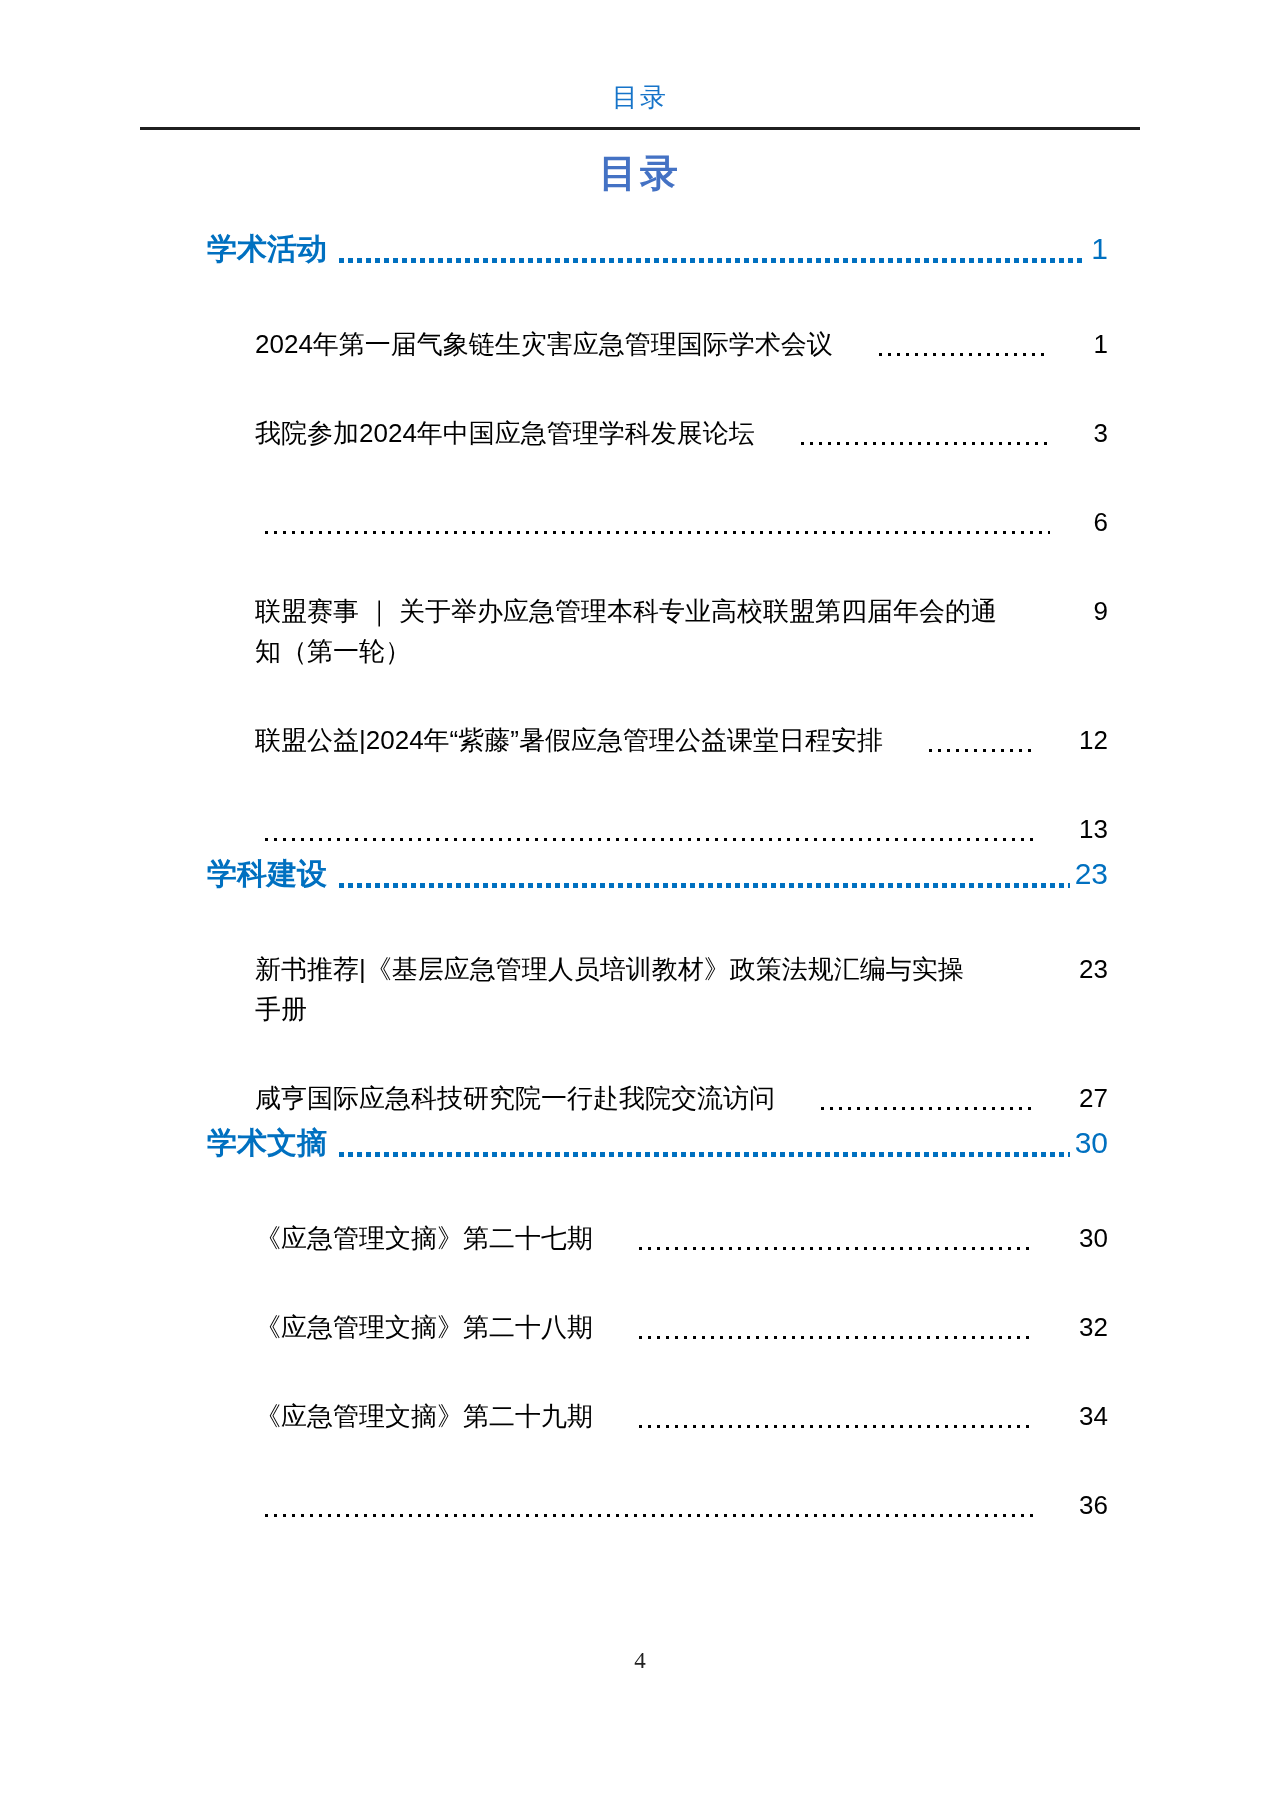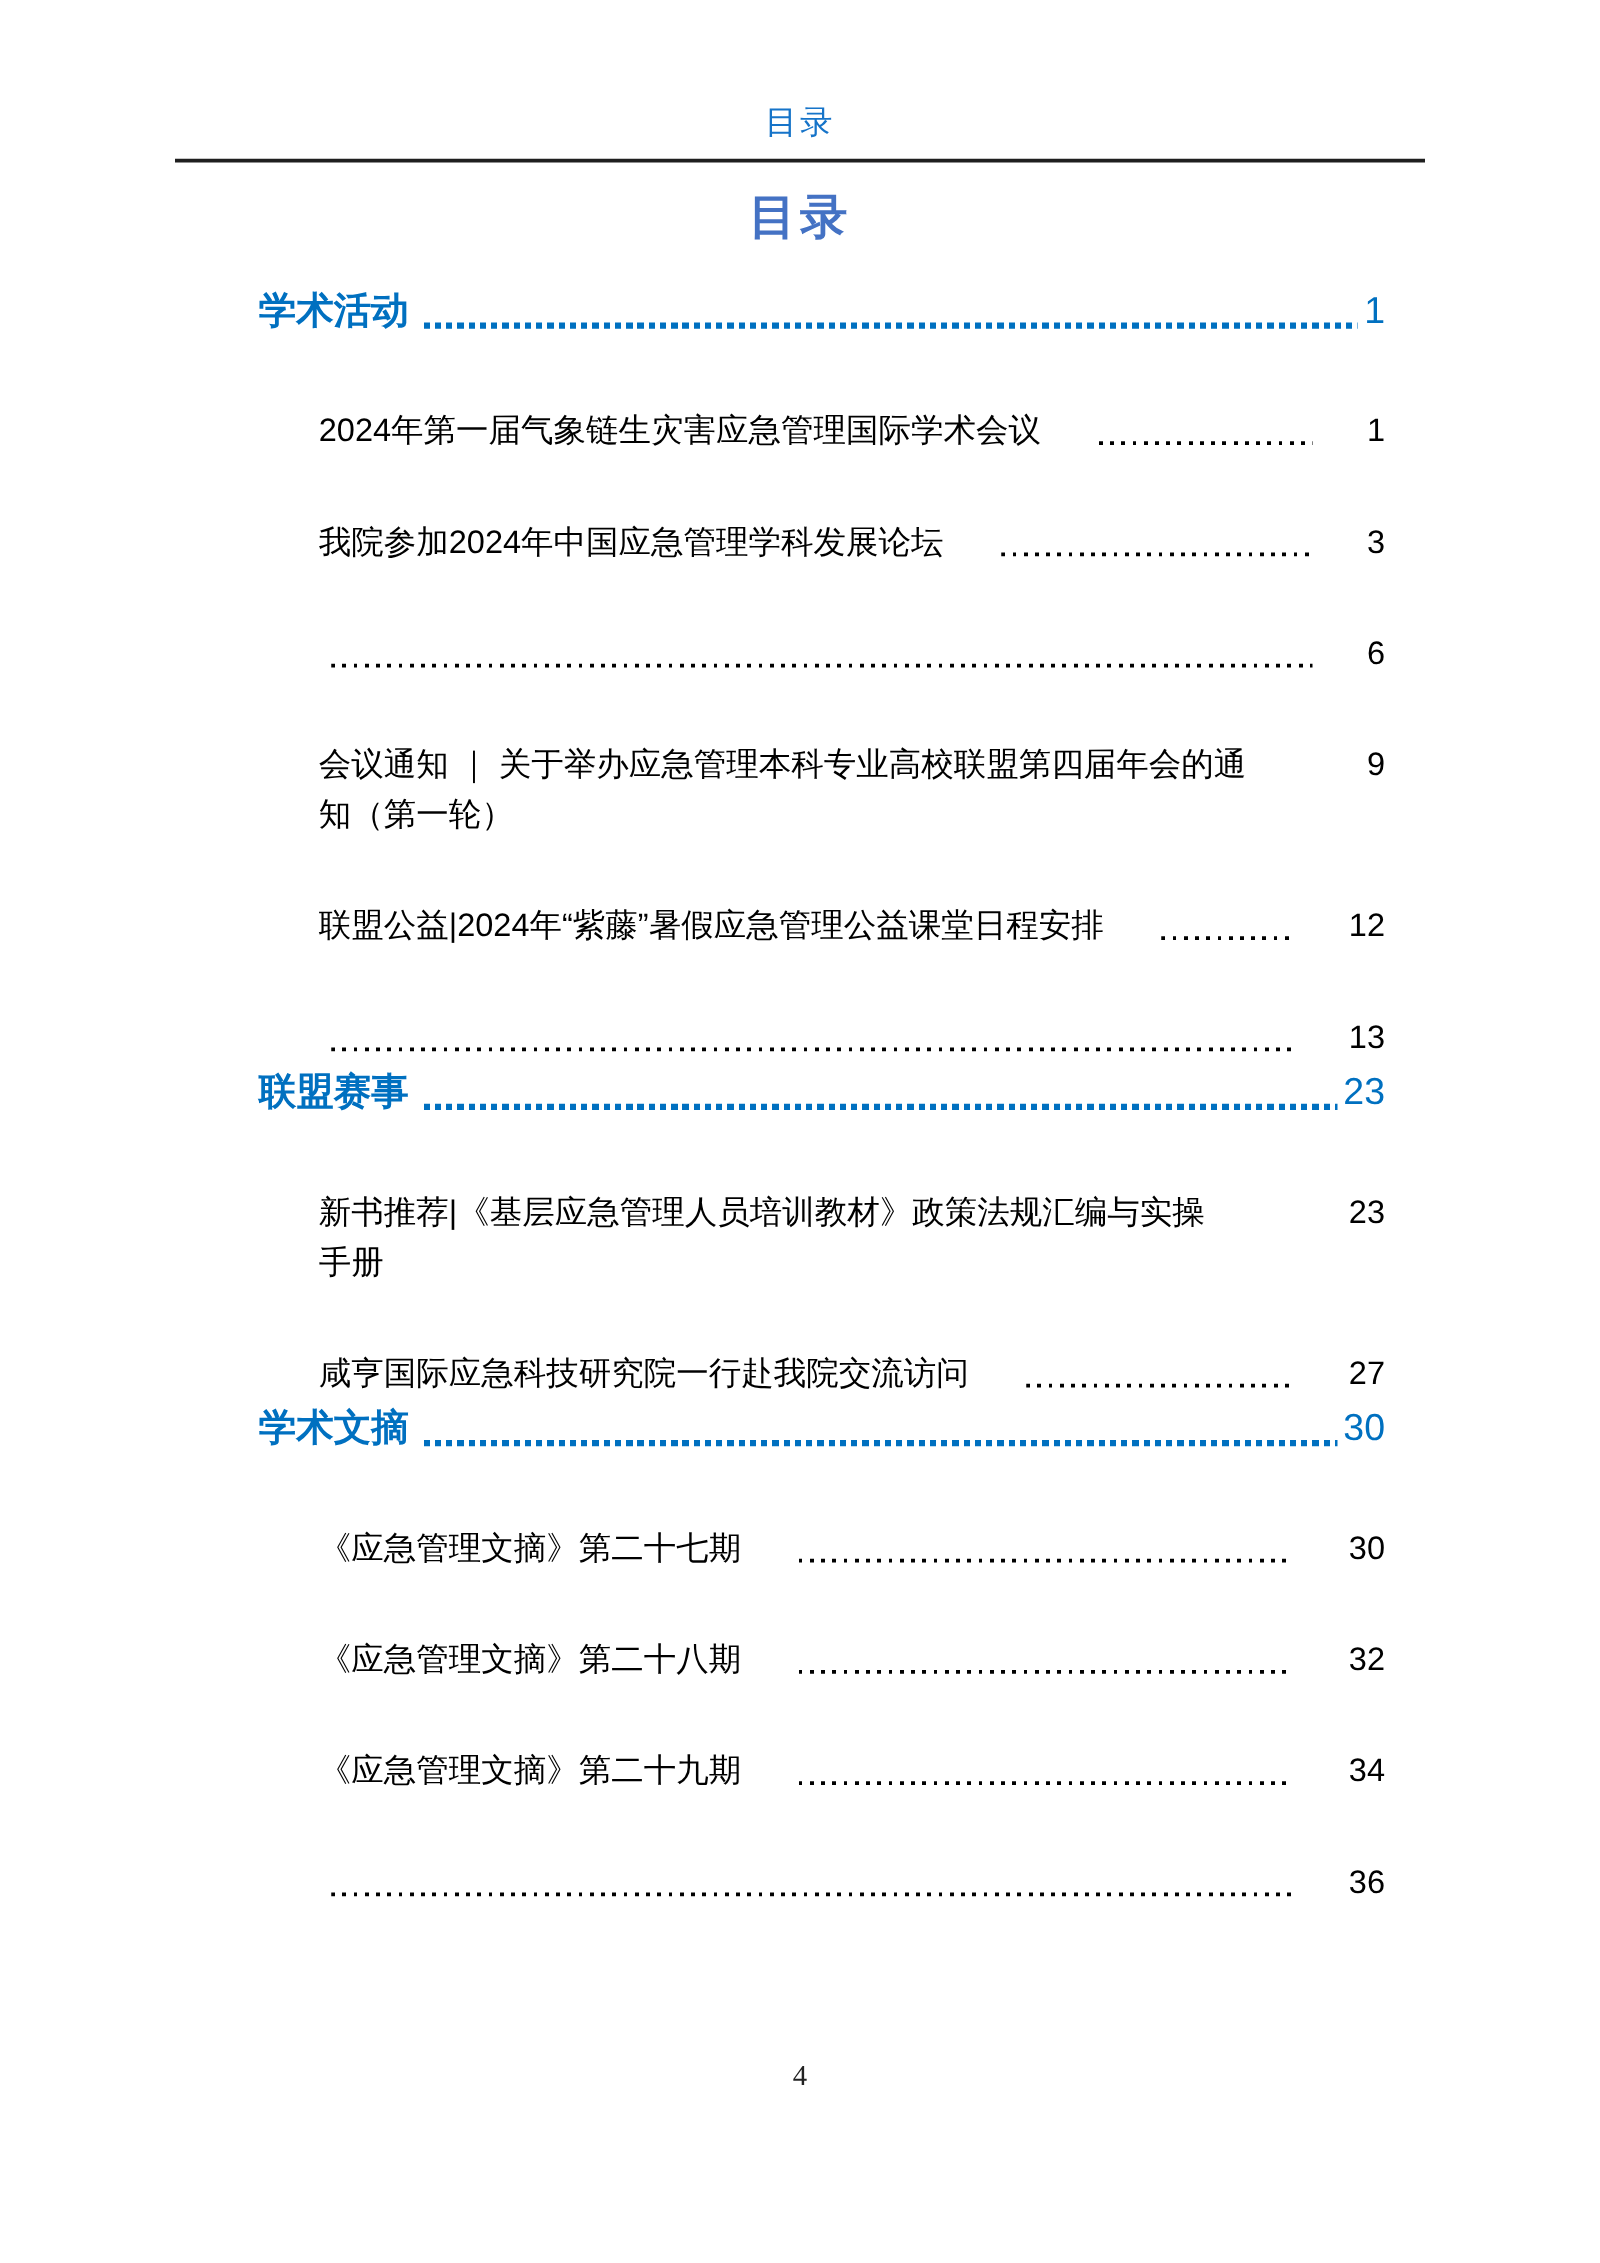--- a/index.html
+++ b/index.html
@@ -121,38 +121,38 @@
     <span class="leader"></span>
     <span class="pagenum">3</span>
   </div>
 
   <div class="toc-row toc-entry-row">
     <span class="leader"></span>
     <span class="pagenum">6</span>
   </div>
 
   <div class="toc-row toc-entry-row">
-    <span class="toc-text">会议通知 ｜ 关于举办应急管理本科专业高校联盟第四届年会的通知（第一轮）</span>
+    <span class="toc-text">联盟赛事 ｜ 关于举办应急管理本科专业高校联盟第四届年会的通知（第一轮）</span>
     <span class="leader"></span>
     <span class="pagenum">9</span>
   </div>
 
   <div class="toc-row toc-entry-row">
     <span class="toc-text">联盟公益|2024年“紫藤”暑假应急管理公益课堂日程安排</span>
     <span class="leader"></span>
     <span class="pagenum">12</span>
   </div>
 
   <div class="toc-row toc-entry-row">
     <span class="leader"></span>
     <span class="pagenum">13</span>
   </div>
 
   <div class="toc-row toc-heading-row">
-    <span class="toc-text">联盟赛事</span>
+    <span class="toc-text">学科建设</span>
     <span class="leader"></span>
     <span class="pagenum">23</span>
   </div>
 
   <div class="toc-row toc-entry-row">
     <span class="toc-text">新书推荐|《基层应急管理人员培训教材》政策法规汇编与实操手册</span>
     <span class="leader"></span>
     <span class="pagenum">23</span>
   </div>
 

